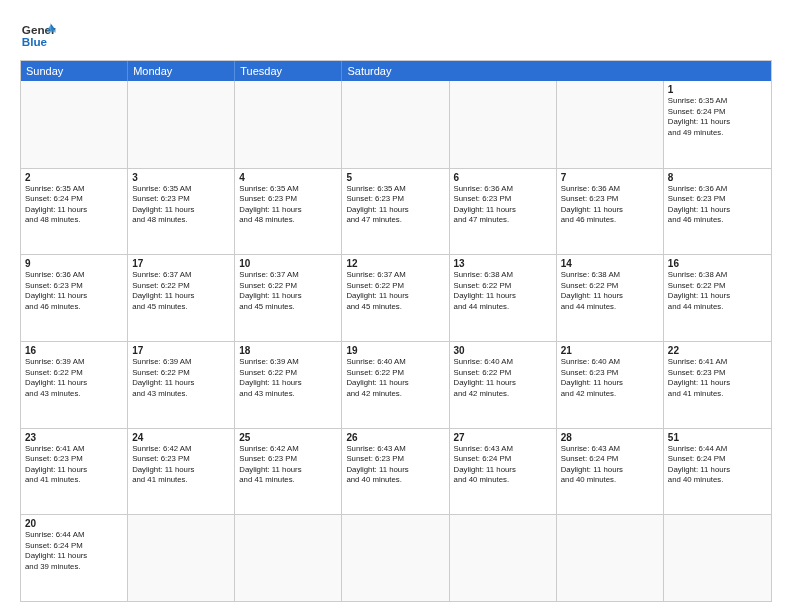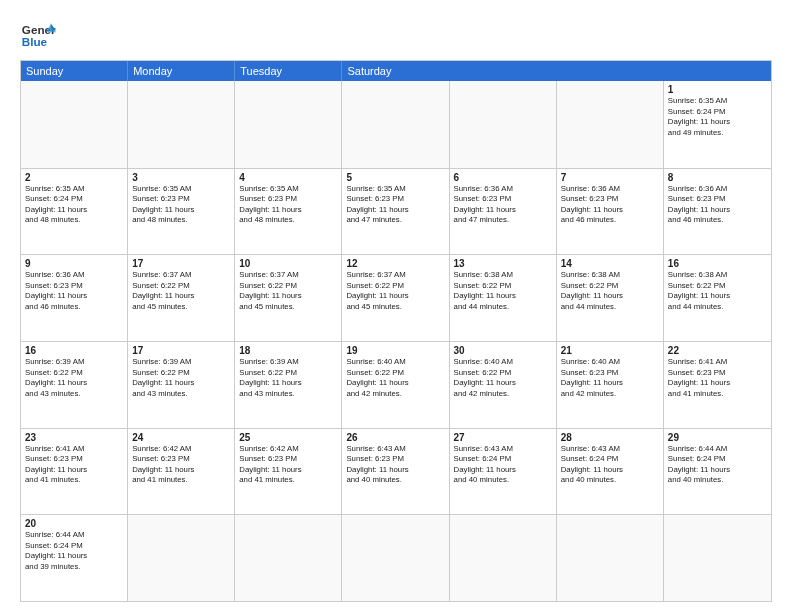--- a/index.html
+++ b/index.html
@@ -330,21 +330,21 @@
 and 40 minutes.</div>
           </div>
           <div class="cal-cell">
             <span class="day-num">28</span>
             <div class="cell-info" style="white-space: pre-line;">Sunrise: 6:43 AM
 Sunset: 6:24 PM
 Daylight: 11 hours
 and 40 minutes.</div>
           </div>
           <div class="cal-cell">
-            <span class="day-num">29</span>
+            <span class="day-num">51</span>
             <div class="cell-info" style="white-space: pre-line;">Sunrise: 6:44 AM
 Sunset: 6:24 PM
 Daylight: 11 hours
 and 40 minutes.</div>
           </div>
         </div>
         <div class="cal-week">
           <div class="cal-cell">
             <span class="day-num">20</span>
             <div class="cell-info" style="white-space: pre-line;">Sunrise: 6:44 AM

